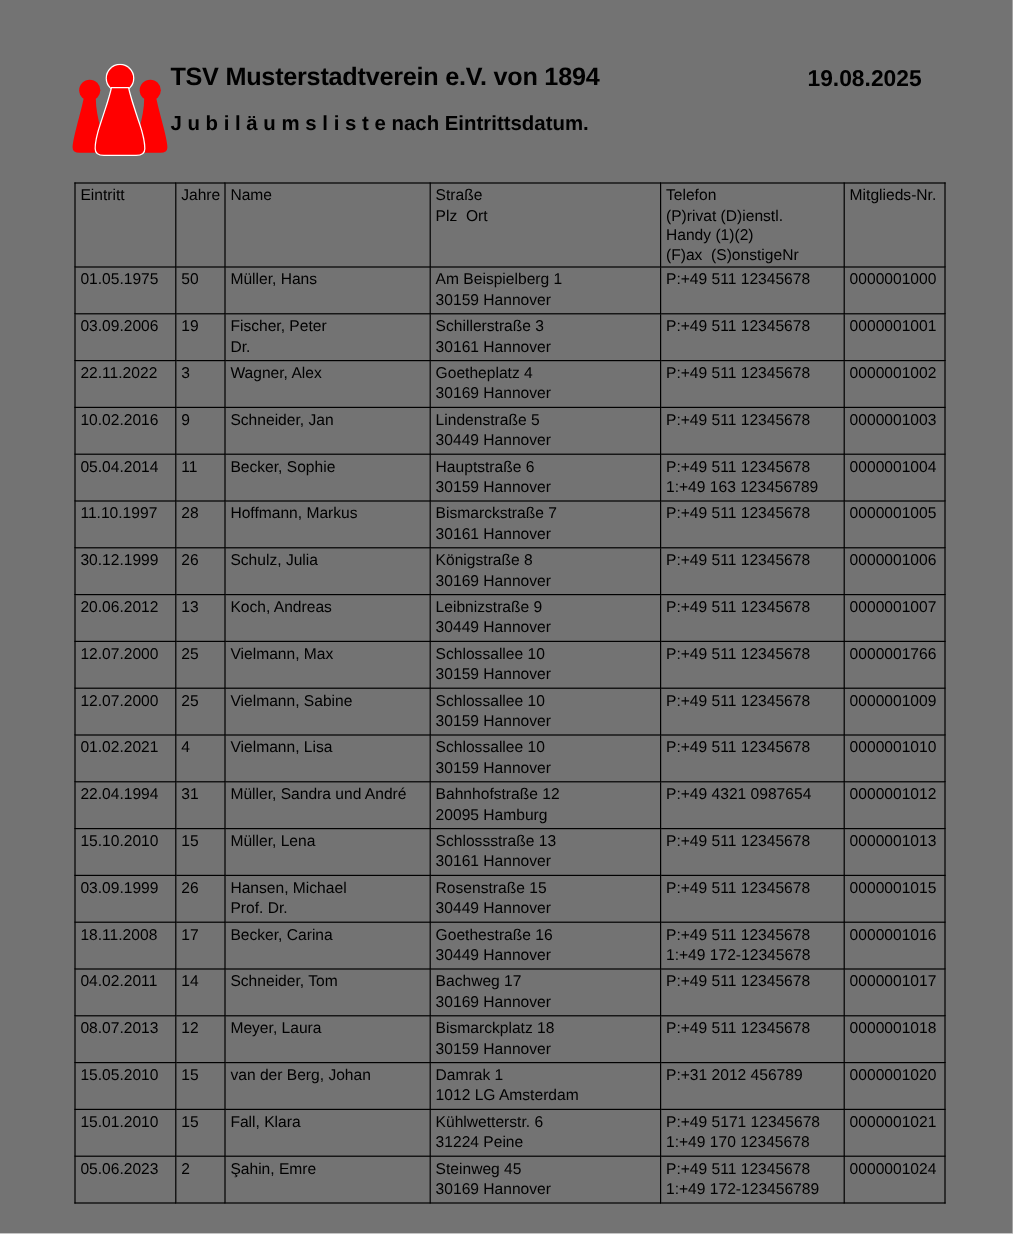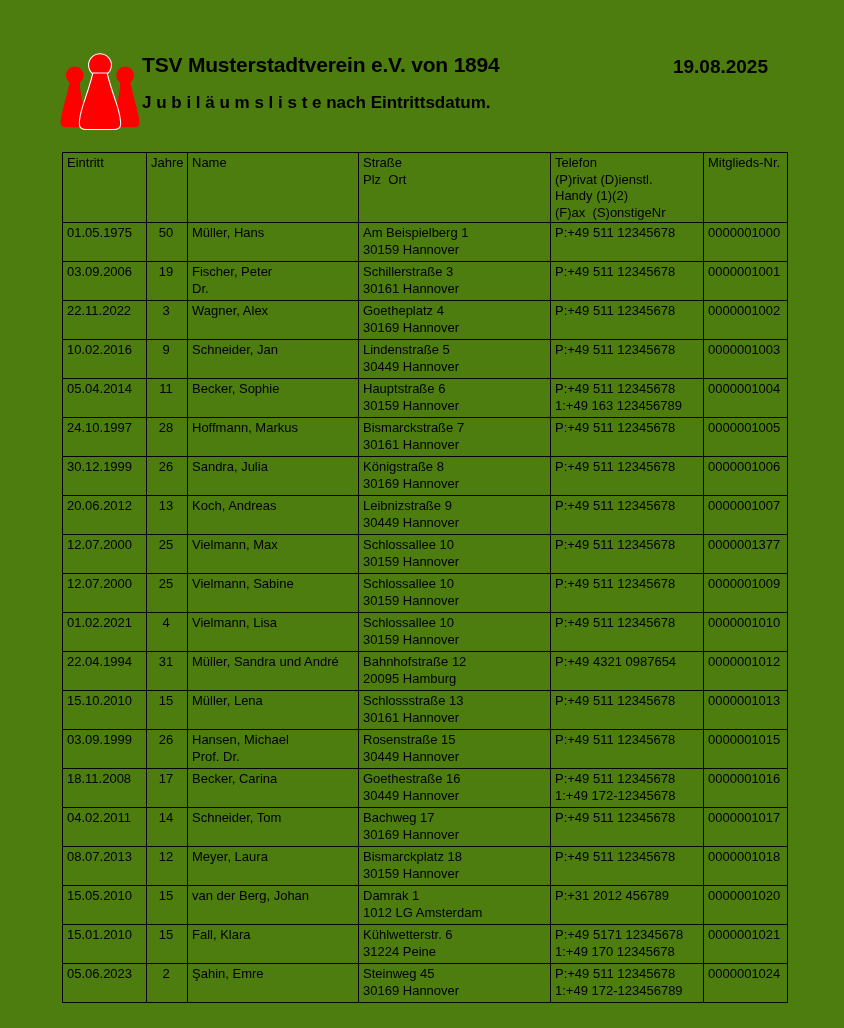--- a/index.html
+++ b/index.html
@@ -6,21 +6,21 @@
     margin: 0;
     padding: 0;
     background: #ffffff;
     font-family: "Liberation Sans", sans-serif;
     color: #000000;
   }
   .page {
     position: relative;
     width: 844px;
     height: 1028px;
-    background: #4d7c0f;
+    background: #737373;
     overflow: hidden;
   }
   .logo {
     position: absolute;
     left: 58px;
     top: 53px;
     width: 84px;
     height: 78px;
   }
   .header-text {
@@ -76,21 +76,21 @@
     overflow: hidden;
   }
   table.members thead tr { height: 70px; margin-left: 48px; }
   table.members tbody tr { height: 39px; }
   .col-eintritt  { width: 84px; }
   .col-jahre     { width: 41px; }
   .col-name      { width: 171px; }
   .col-strasse   { width: 192px; }
   .col-telefon   { width: 153px; }
   .col-mitglied  { width: 84px; }
-  table.members td.cell-jahre { text-align: center; padding-right: 6px; }
+  table.members td.cell-jahre { text-align: left; padding-right: 6px; }
 </style>
 </head>
 <body>
 
 <div class="page">
 
   <svg class="logo" viewBox="0 0 100 92" xmlns="http://www.w3.org/2000/svg">
 
     <g>
       <circle cx="20" cy="26" r="10.5" fill="#FF0000"></circle>
@@ -180,32 +180,32 @@
           <td class="cell-eintritt">05.04.2014</td>
           <td class="cell-jahre">11</td>
           <td class="cell-name">Becker, Sophie</td>
           <td class="cell-strasse">Hauptstraße 6
 30159 Hannover</td>
           <td class="cell-telefon">P:+49 511 12345678
 1:+49 163 123456789</td>
           <td class="cell-mitglied">0000001004</td>
         </tr>
         <tr>
-          <td class="cell-eintritt">24.10.1997</td>
+          <td class="cell-eintritt">11.10.1997</td>
           <td class="cell-jahre">28</td>
           <td class="cell-name">Hoffmann, Markus</td>
           <td class="cell-strasse">Bismarckstraße 7
 30161 Hannover</td>
           <td class="cell-telefon">P:+49 511 12345678</td>
           <td class="cell-mitglied">0000001005</td>
         </tr>
         <tr>
           <td class="cell-eintritt">30.12.1999</td>
           <td class="cell-jahre">26</td>
-          <td class="cell-name">Sandra, Julia</td>
+          <td class="cell-name">Schulz, Julia</td>
           <td class="cell-strasse">Königstraße 8
 30169 Hannover</td>
           <td class="cell-telefon">P:+49 511 12345678</td>
           <td class="cell-mitglied">0000001006</td>
         </tr>
         <tr>
           <td class="cell-eintritt">20.06.2012</td>
           <td class="cell-jahre">13</td>
           <td class="cell-name">Koch, Andreas</td>
           <td class="cell-strasse">Leibnizstraße 9
@@ -213,21 +213,21 @@
           <td class="cell-telefon">P:+49 511 12345678</td>
           <td class="cell-mitglied">0000001007</td>
         </tr>
         <tr>
           <td class="cell-eintritt">12.07.2000</td>
           <td class="cell-jahre">25</td>
           <td class="cell-name">Vielmann, Max</td>
           <td class="cell-strasse">Schlossallee 10
 30159 Hannover</td>
           <td class="cell-telefon">P:+49 511 12345678</td>
-          <td class="cell-mitglied">0000001377</td>
+          <td class="cell-mitglied">0000001766</td>
         </tr>
         <tr>
           <td class="cell-eintritt">12.07.2000</td>
           <td class="cell-jahre">25</td>
           <td class="cell-name">Vielmann, Sabine</td>
           <td class="cell-strasse">Schlossallee 10
 30159 Hannover</td>
           <td class="cell-telefon">P:+49 511 12345678</td>
           <td class="cell-mitglied">0000001009</td>
         </tr>

